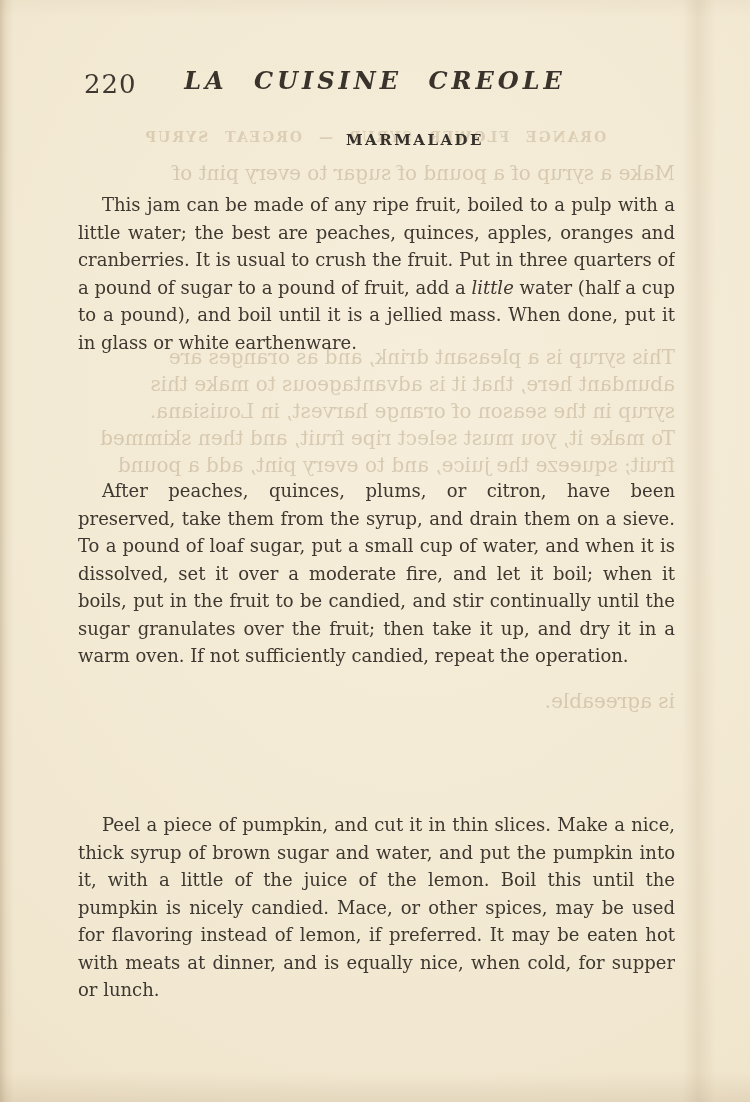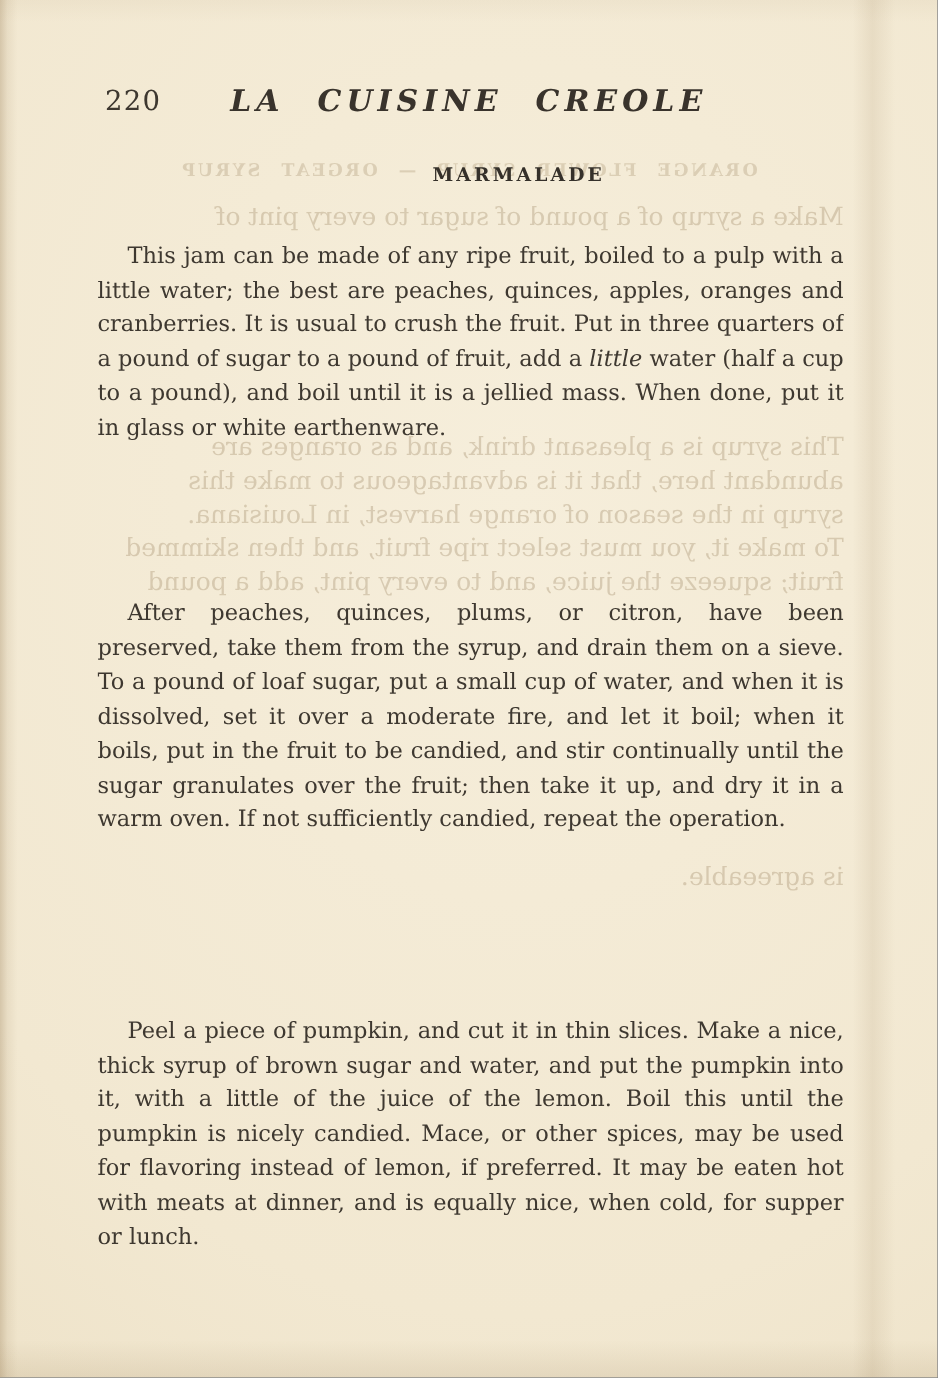--- a/index.html
+++ b/index.html
@@ -12,21 +12,21 @@
     color:#3e3830;
     background:
       linear-gradient(90deg, rgba(146,118,78,.30) 0px, rgba(146,118,78,.10) 6px, rgba(146,118,78,0) 14px),
       linear-gradient(90deg, rgba(146,118,78,0) 682px, rgba(146,118,78,.12) 698px, rgba(146,118,78,0) 716px),
       linear-gradient(0deg, rgba(146,118,78,.14) 0px, rgba(146,118,78,0) 30px),
       linear-gradient(180deg, rgba(146,118,78,.06) 0px, rgba(146,118,78,0) 18px),
       radial-gradient(130% 110% at 55% 35%, #f6eedb 0%, #f2e8d1 55%, #e9dcbf 100%);
   }
   .page-number {
     position:absolute; left:84px; top:71px;
-    font-size:22px; line-height:1;
+    font-size:26px; line-height:1;
     letter-spacing:1px;
   }
   .running-title {
     position:absolute; left:0; top:69px; width:100%;
     text-align:center;
     font-style:italic; font-weight:bold;
     font-size:24px; line-height:1;
     letter-spacing:4px; word-spacing:14px;
     color:#39332c;
   }

